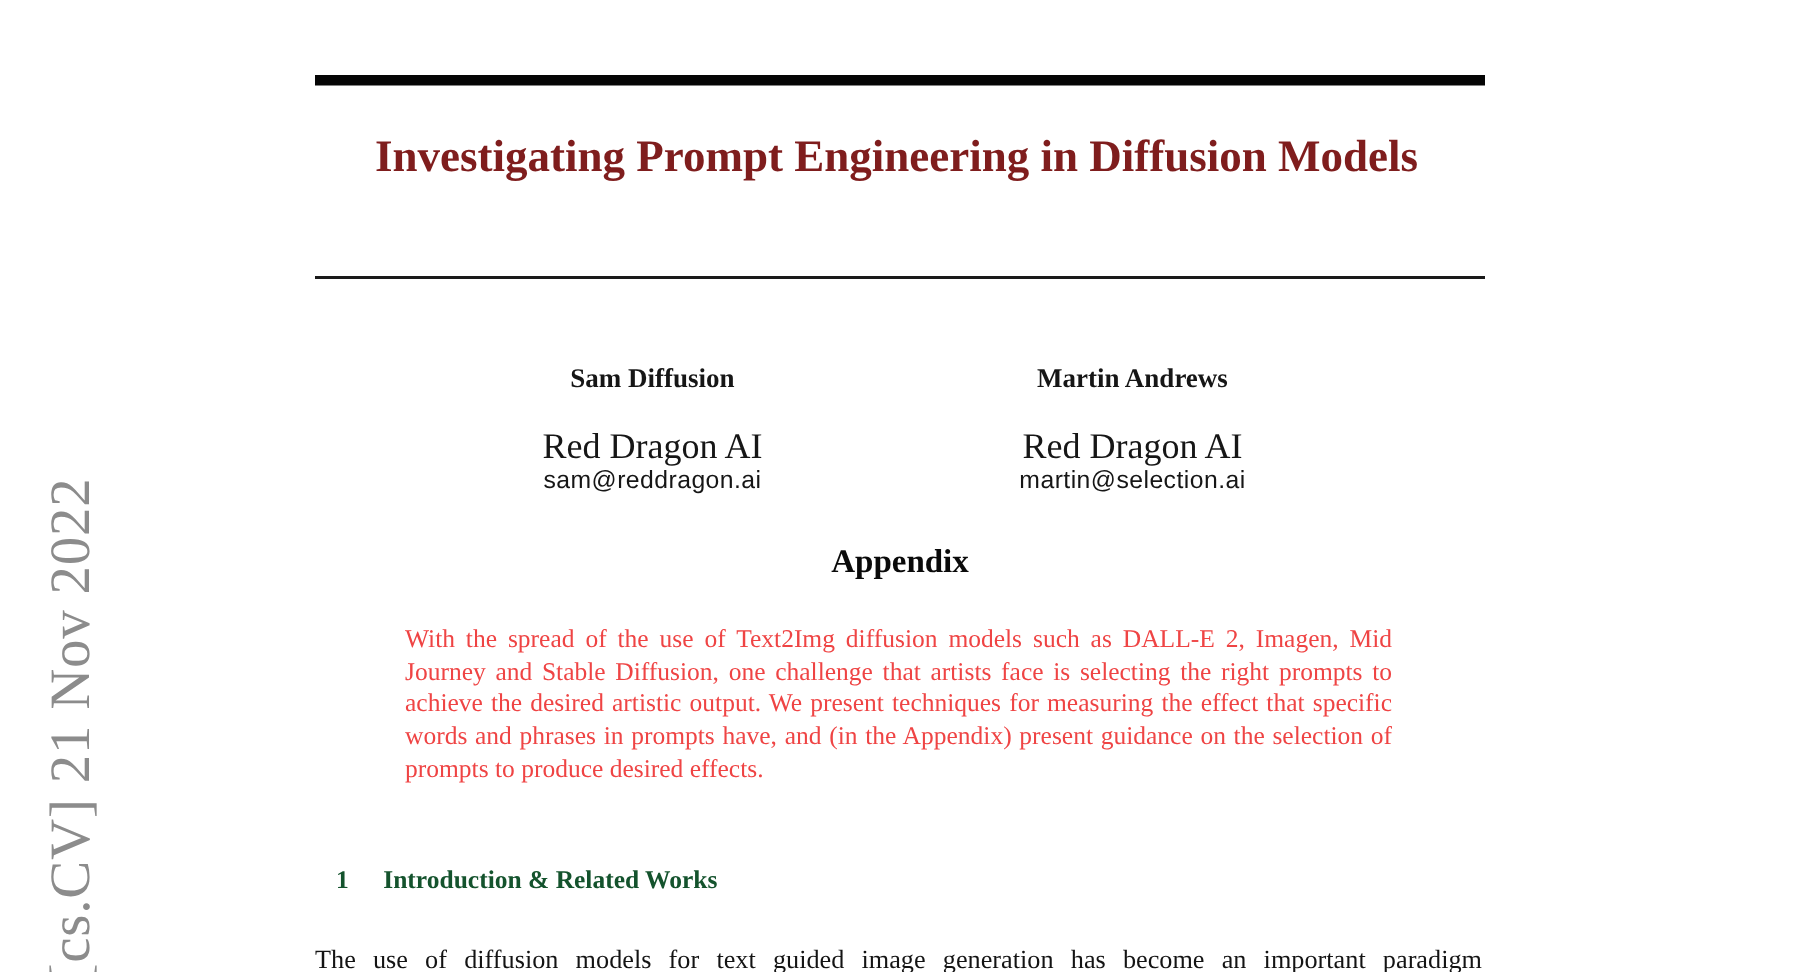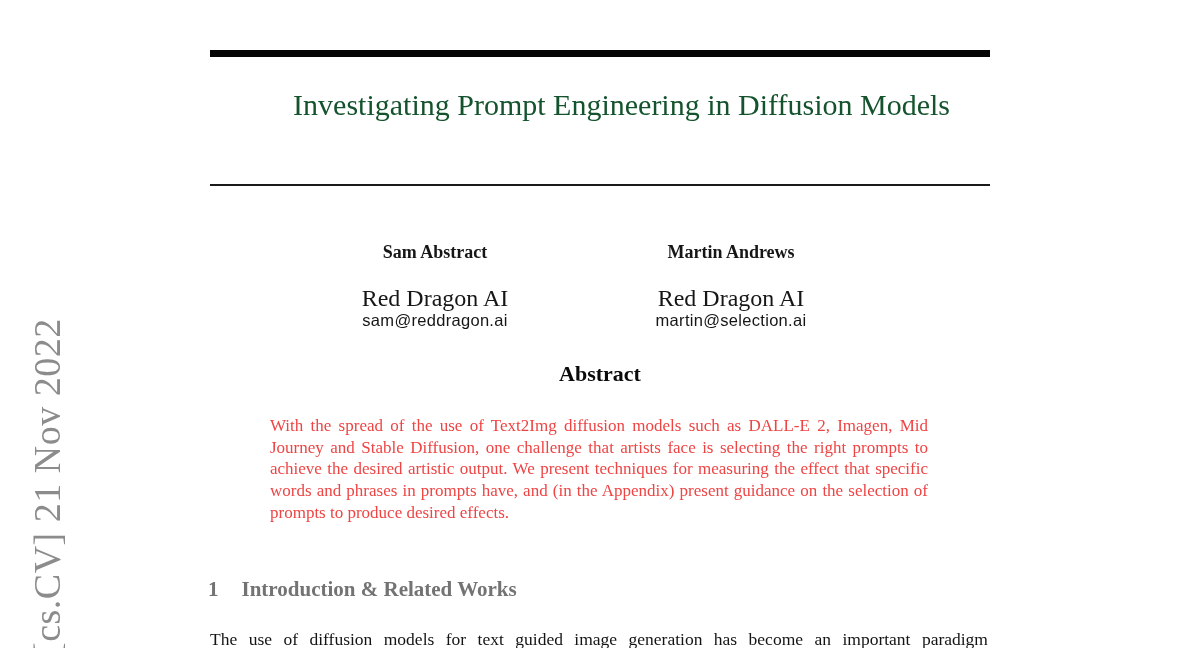--- a/index.html
+++ b/index.html
@@ -19,42 +19,42 @@
     color: #8c8c8c; white-space: nowrap;
   }
   .rule-thick {
     position: absolute; left: 210px; top: 50px; width: 780px; height: 7px; background: #050505;
   }
   .rule-thin {
     position: absolute; left: 210px; top: 184px; width: 780px; height: 2px; background: #1a1a1a;
   }
   .paper-title {
     position: absolute; left: 250px; top: 86px; width: 700px;
-    text-align: right; font-size: 30px; font-weight: normal; line-height: 37px;
-    color: #14532d;
+    text-align: left; font-size: 30px; font-weight: bold; line-height: 37px;
+    color: #7f1d1d;
   }
   .author-col {
     position: absolute; top: 241px; width: 220px; text-align: center;
   }
   .author-col.first  { left: 325px; }
-  .author-col.second { left: 621px; }
+  .author-col.second { left: 645px; }
   .author-name  { font-size: 18px; font-weight: bold; line-height: 22px; }
   .author-affil { font-size: 24px; line-height: 22px; margin-top: 24px; }
   .author-email { font-family: Liberation Sans, sans-serif; font-size: 16.5px; line-height: 22px; letter-spacing: 0.3px; }
   .abstract-heading {
     position: absolute; left: 210px; top: 361px; width: 780px;
     text-align: center; font-size: 22px; font-weight: bold; color: #0a0a0a;
   }
   .abstract-body {
     position: absolute; left: 270px; top: 415px; width: 658px;
     font-size: 17px; line-height: 21.7px; text-align: justify; color: #ef4444;
   }
   .section-heading {
-    position: absolute; left: 208px; top: 577px; width: 780px;
-    font-size: 21px; font-weight: bold; color: #737373;
+    position: absolute; left: 224px; top: 577px; width: 780px;
+    font-size: 17px; font-weight: bold; color: #14532d;
   }
   .section-number { display: inline-block; margin-right: 23px; }
   .body-paragraph {
     position: absolute; left: 210px; top: 628px; width: 778px;
     font-size: 17.5px; line-height: 22px; color: #141414;
     text-align: justify; text-align-last: justify;
   }
 </style>
 </head>
 <body>
@@ -63,32 +63,32 @@
 
   <div class="watermark">[cs.CV]  21 Nov 2022</div>
 
   <div class="rule-thick"></div>
 
   <h1 class="paper-title" style="margin:0; font-size:30px;">Investigating Prompt Engineering in Diffusion Models</h1>
 
   <div class="rule-thin"></div>
 
   <div class="author-col first">
-    <div class="author-name">Sam Abstract</div>
+    <div class="author-name">Sam Diffusion</div>
     <div class="author-affil">Red Dragon AI</div>
     <div class="author-email">sam@reddragon.ai</div>
   </div>
 
   <div class="author-col second">
     <div class="author-name">Martin Andrews</div>
     <div class="author-affil">Red Dragon AI</div>
     <div class="author-email">martin@selection.ai</div>
   </div>
 
-  <div class="abstract-heading">Abstract</div>
+  <div class="abstract-heading">Appendix</div>
 
   <div class="abstract-body">With the spread of the use of Text2Img diffusion models such as DALL-E 2, Imagen, Mid Journey and Stable Diffusion, one challenge that artists face is selecting the right prompts to achieve the desired artistic output.  We present techniques for measuring the effect that specific words and phrases in prompts have, and (in the Appendix) present guidance on the selection of prompts to produce desired effects.</div>
 
   <div class="section-heading">
     <span class="section-number">1</span><span>Introduction &amp; Related Works</span>
   </div>
 
   <div class="body-paragraph">The use of diffusion models for text guided image generation has become an important paradigm</div>
 
 </div>

